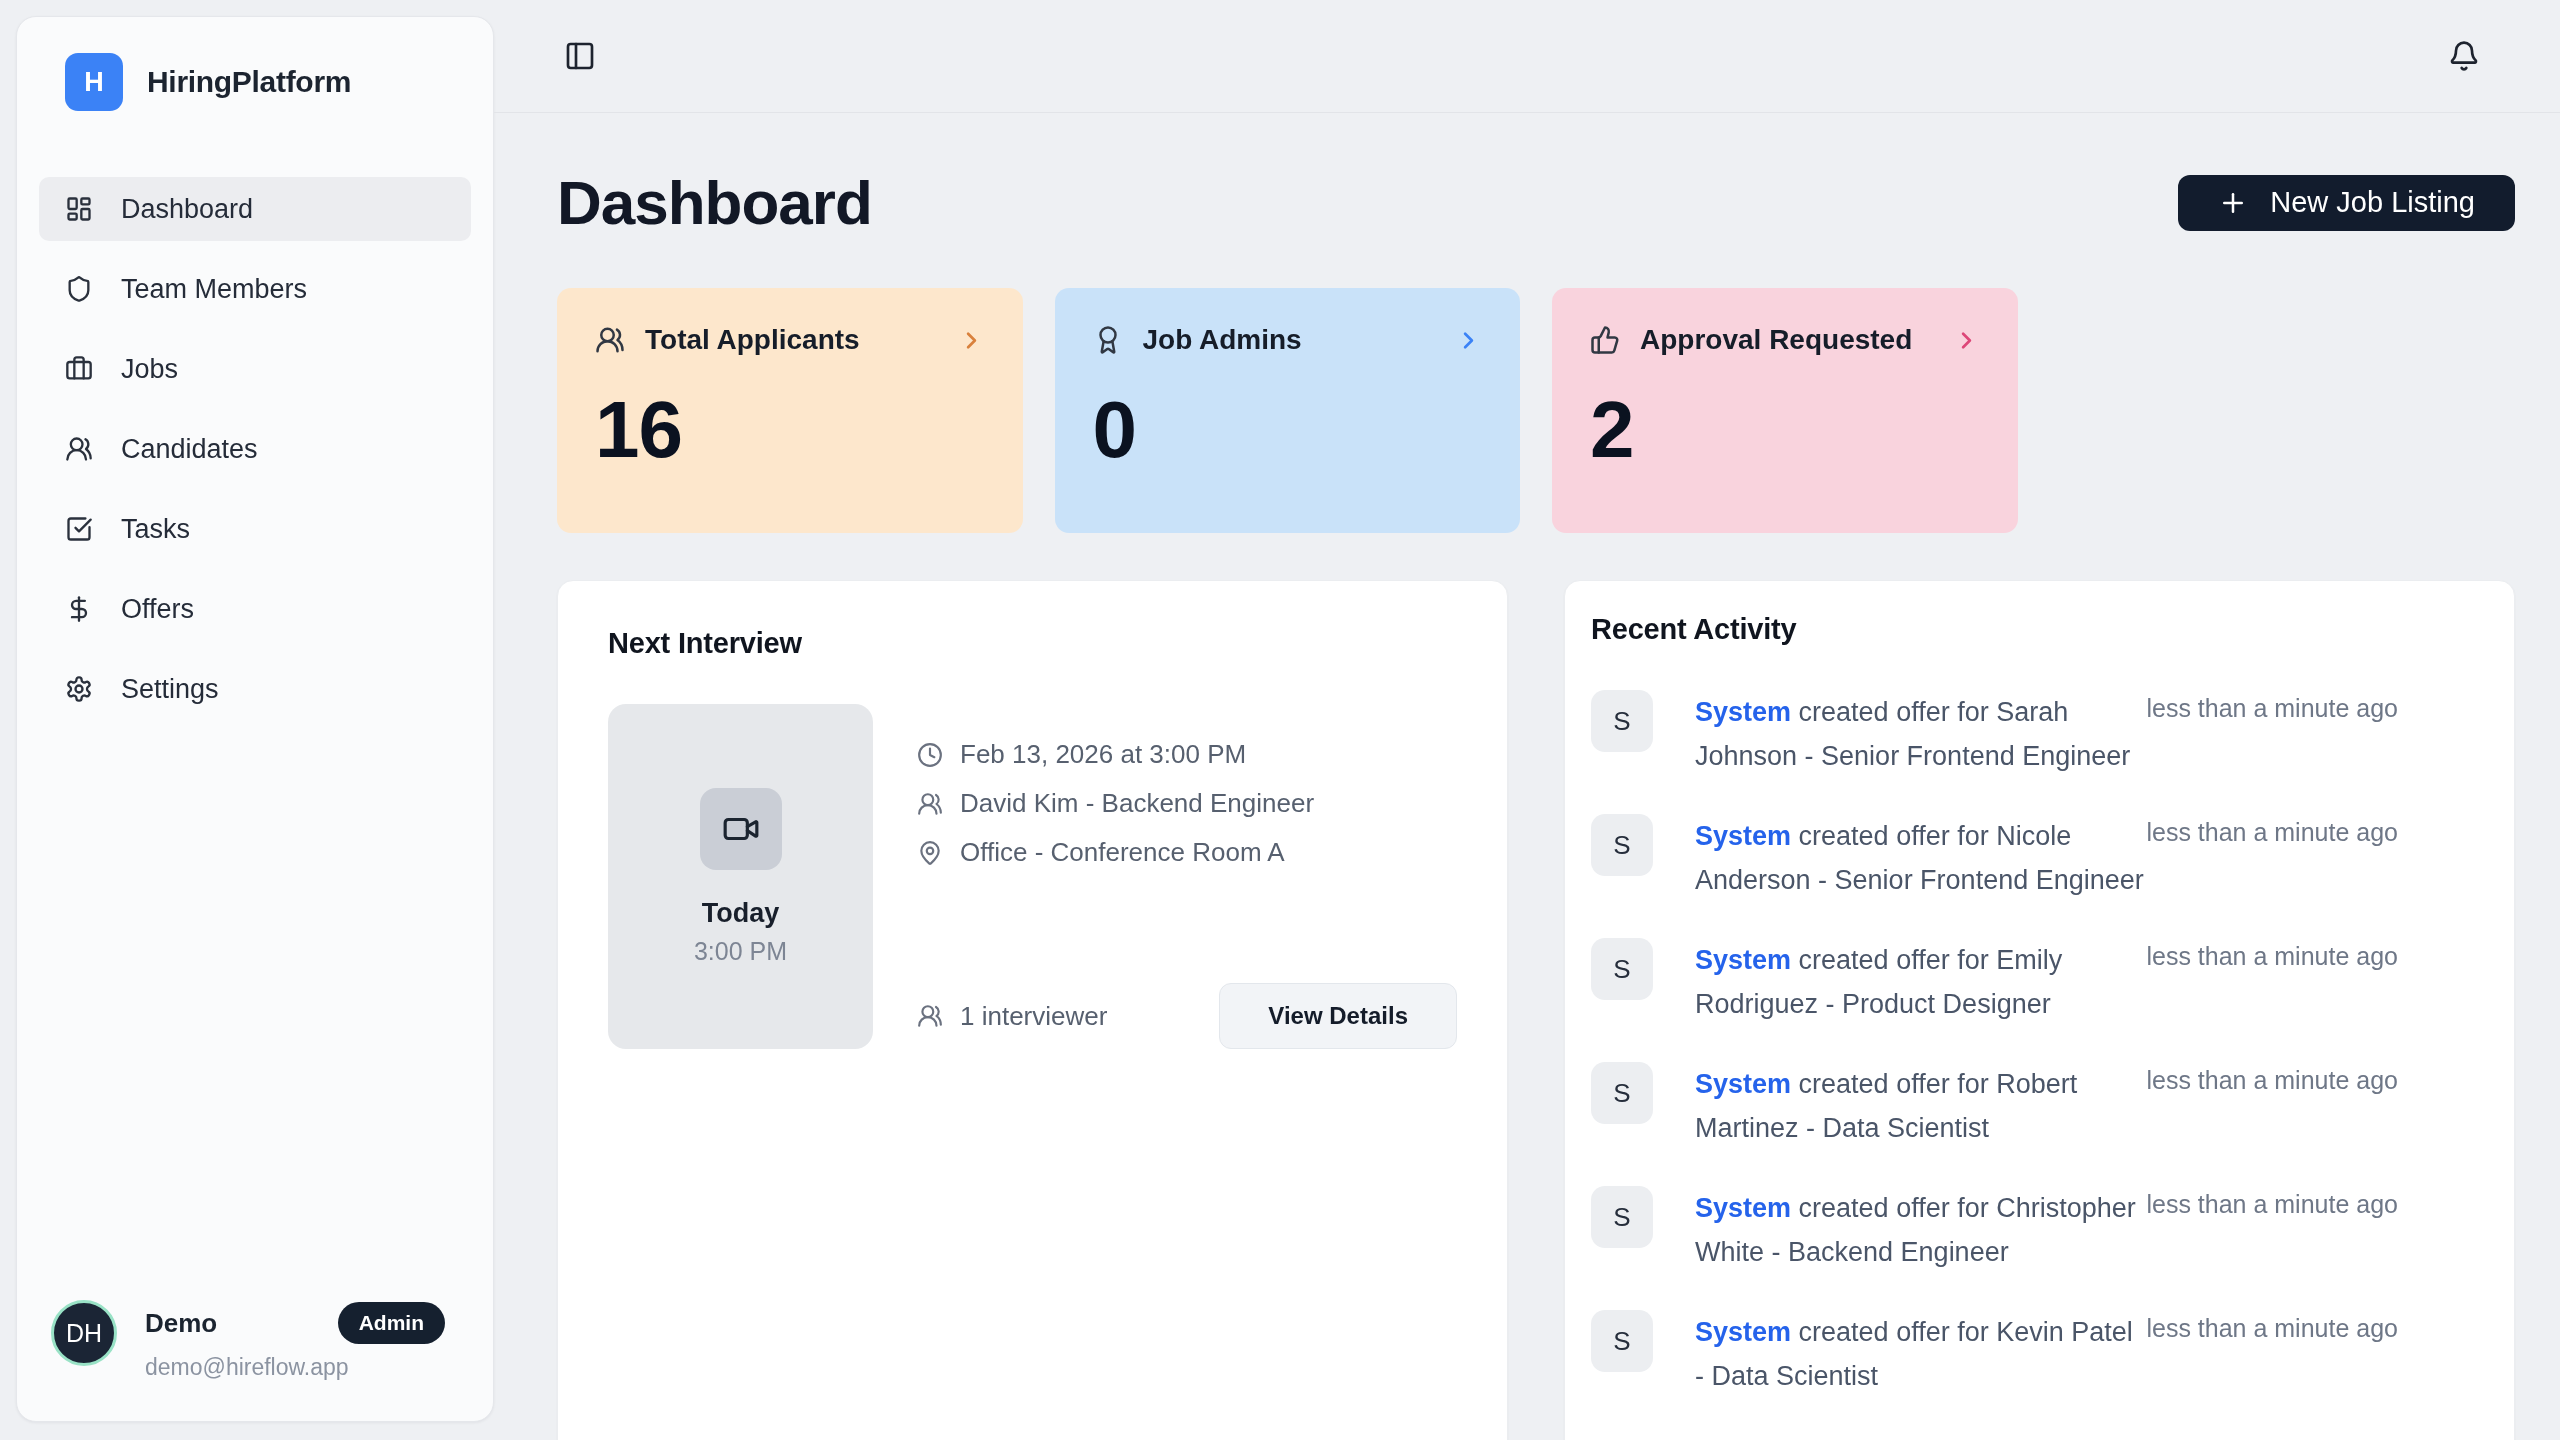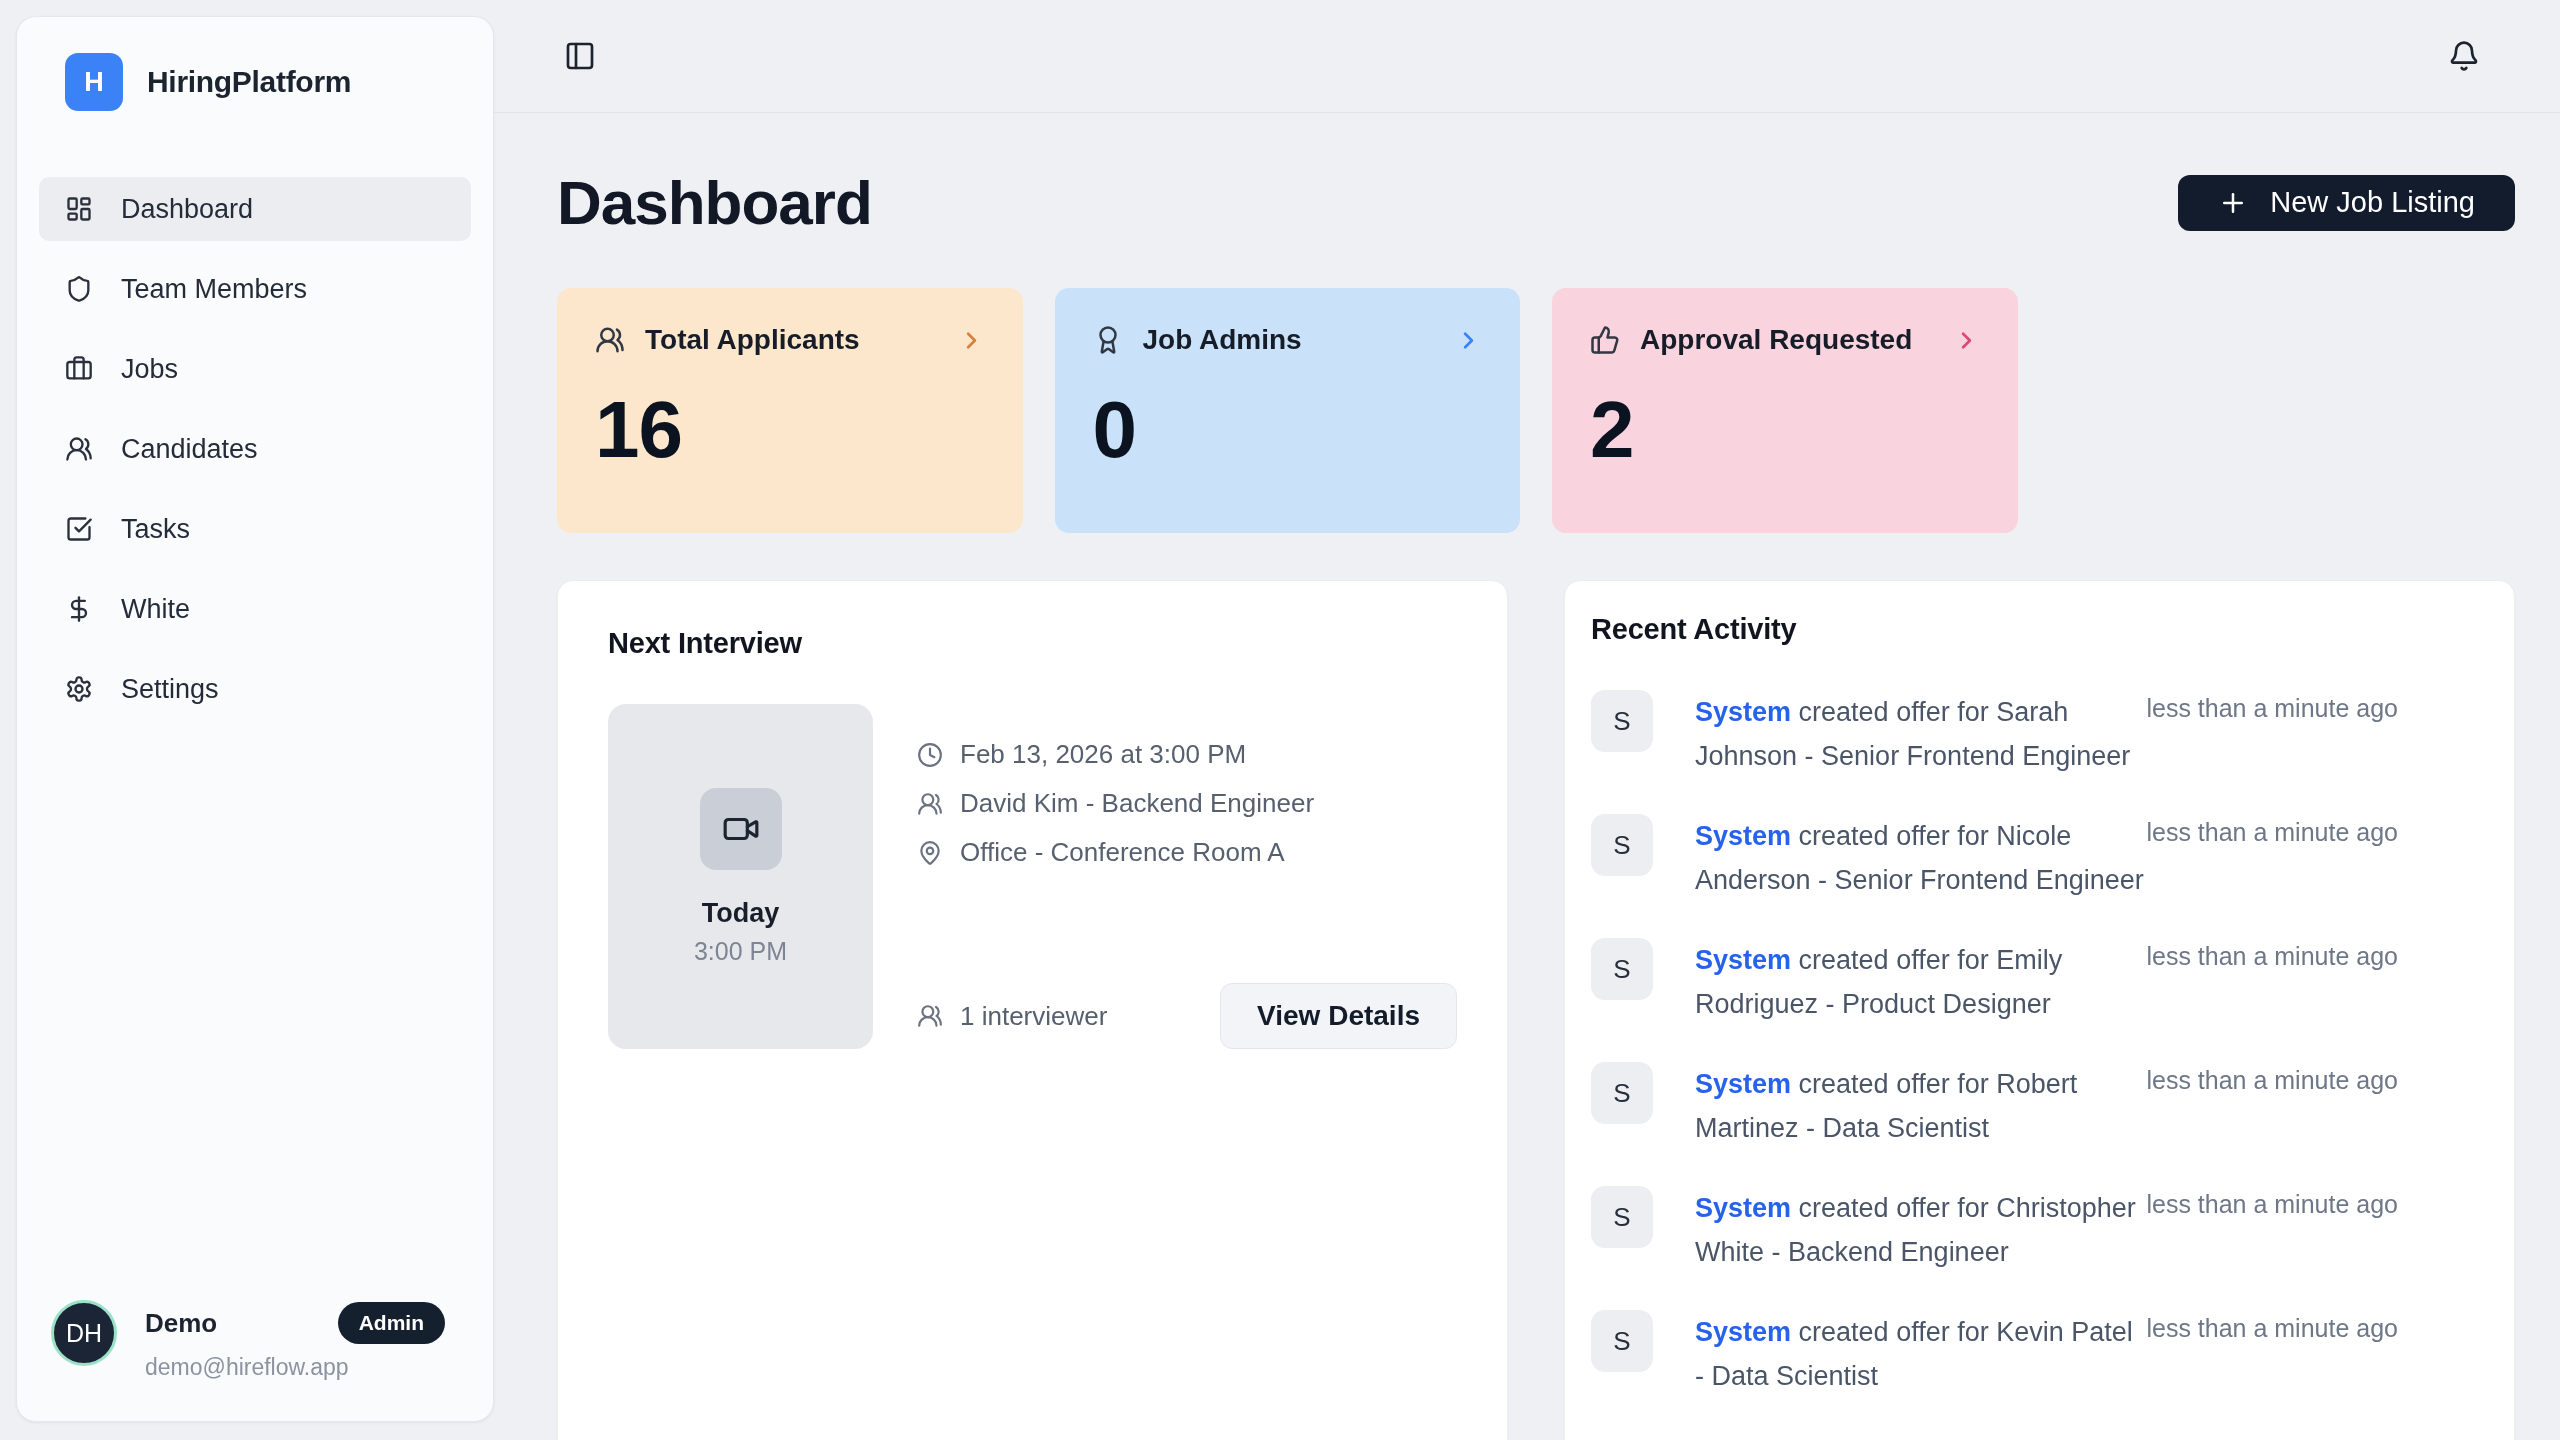--- a/index.html
+++ b/index.html
@@ -109,23 +109,23 @@
 
   .interview-info { margin-left:44px; flex:1; min-width:0; display:flex; flex-direction:column; }
   .interview-title { font-size:31px; font-weight:700; color:#10151f; line-height:49px; max-width:470px; letter-spacing:-0.2px; }
   .detail-list { margin-top:26px; }
   .detail-row { display:flex; align-items:center; gap:17px; height:49px; color:#57606f; font-size:26px; }
   .detail-row svg { width:26px; height:26px; color:#6b7280; flex-shrink:0; }
   .interview-footer { margin-top:auto; display:flex; align-items:center; }
   .interviewers { display:flex; align-items:center; gap:17px; color:#57606f; font-size:26px; }
   .interviewers svg { width:26px; height:26px; color:#6b7280; }
   .secondary-btn {
-    margin-left:auto; height:66px; padding:0 36px; border-radius:12px;
+    margin-left:auto; height:66px; padding:0 48px; border-radius:12px;
     background:#f2f4f7; border:1px solid #e3e7ec; color:#141c2a;
-    font-size:28px; font-weight:600; font-family:"Liberation Sans", sans-serif; cursor:pointer;
+    font-size:24px; font-weight:600; font-family:"Liberation Sans", sans-serif; cursor:pointer;
   }
 
   .activity-panel { flex:1; min-width:0; padding:32px 26px; }
   .activity-list { margin-top:44px; display:flex; flex-direction:column; gap:36px; }
   .activity-row { display:flex; align-items:flex-start; padding-right:90px; }
   .activity-avatar {
     width:62px; height:62px; border-radius:14px; background:#eceef1;
     color:#262e3c; font-size:26px; font-weight:500;
     display:flex; align-items:center; justify-content:center; flex-shrink:0;
   }
@@ -192,21 +192,21 @@
         </span>
         <span>Tasks</span>
       </div>
       <div class="nav-item">
         <span class="nicon">
           <svg viewBox="0 0 24 24" fill="none" stroke="currentColor" stroke-width="2" stroke-linecap="round" stroke-linejoin="round" width="28" height="28">
               <line x1="12" x2="12" y1="2" y2="22"></line>
               <path d="M17 5H9.5a3.5 3.5 0 0 0 0 7h5a3.5 3.5 0 0 1 0 7H6"></path>
             </svg>
         </span>
-        <span>White</span>
+        <span>Offers</span>
       </div>
       <div class="nav-item">
         <span class="nicon">
           <svg viewBox="0 0 24 24" fill="none" stroke="currentColor" stroke-width="2" stroke-linecap="round" stroke-linejoin="round" width="28" height="28">
               <path d="M12.22 2h-.44a2 2 0 0 0-2 2v.18a2 2 0 0 1-1 1.73l-.43.25a2 2 0 0 1-2 0l-.15-.08a2 2 0 0 0-2.73.73l-.22.38a2 2 0 0 0 .73 2.73l.15.1a2 2 0 0 1 1 1.72v.51a2 2 0 0 1-1 1.74l-.15.09a2 2 0 0 0-.73 2.73l.22.38a2 2 0 0 0 2.73.73l.15-.08a2 2 0 0 1 2 0l.43.25a2 2 0 0 1 1 1.73V20a2 2 0 0 0 2 2h.44a2 2 0 0 0 2-2v-.18a2 2 0 0 1 1-1.73l.43-.25a2 2 0 0 1 2 0l.15.08a2 2 0 0 0 2.73-.73l.22-.39a2 2 0 0 0-.73-2.73l-.15-.08a2 2 0 0 1-1-1.74v-.5a2 2 0 0 1 1-1.74l.15-.09a2 2 0 0 0 .73-2.73l-.22-.38a2 2 0 0 0-2.73-.73l-.15.08a2 2 0 0 1-2 0l-.43-.25a2 2 0 0 1-1-1.73V4a2 2 0 0 0-2-2z"></path>
               <circle cx="12" cy="12" r="3"></circle>
             </svg>
         </span>
         <span>Settings</span>
       </div>

